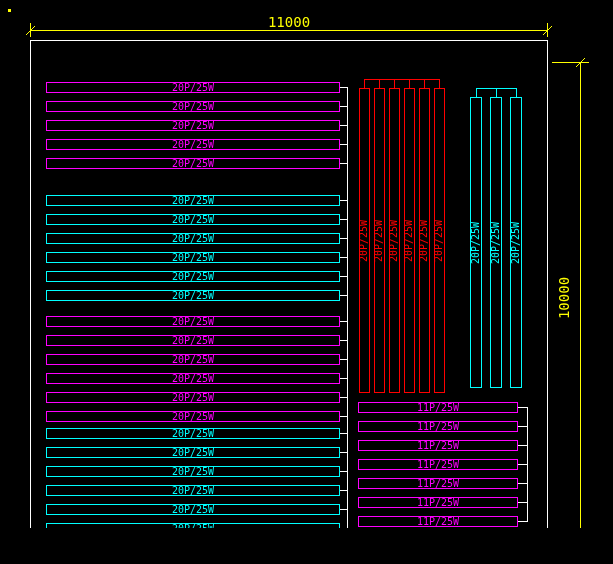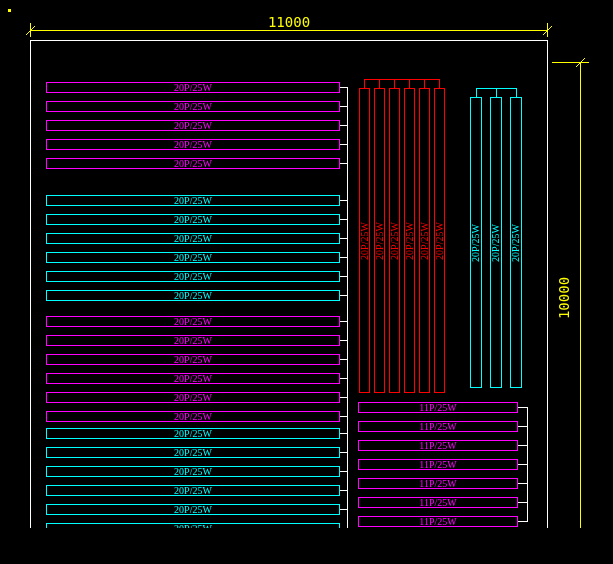--- a/index.html
+++ b/index.html
@@ -2,21 +2,21 @@
 <html><head>
 <meta charset="utf-8">
 <style>
   html,body{margin:0;padding:0;background:#000;}
   .canvas{
     position:relative;width:613px;height:528px;background:#000;
     overflow:hidden;font-family:"DejaVu Sans Mono","Liberation Mono",monospace;
   }
   svg.overlay{position:absolute;left:0;top:0;width:613px;height:564px;}
   svg text{font-family:"DejaVu Sans Mono","Liberation Mono",monospace;}
-  #bars{position:absolute;left:0;top:0;width:613px;height:564px;font-family:Liberation Serif, serif;}
+  #bars{position:absolute;left:0;top:0;width:613px;height:564px;}
   .bar{
     position:absolute;box-sizing:border-box;border:1px solid;background:#000;
     display:flex;align-items:center;justify-content:center;
     font-size:10px;line-height:1;letter-spacing:0px;
   }
   .bar span{white-space:nowrap;}
   .bar.vertical{overflow:visible;}
   .bar.vertical span{transform:rotate(-90deg);}
   .line{position:absolute;}
 </style>

